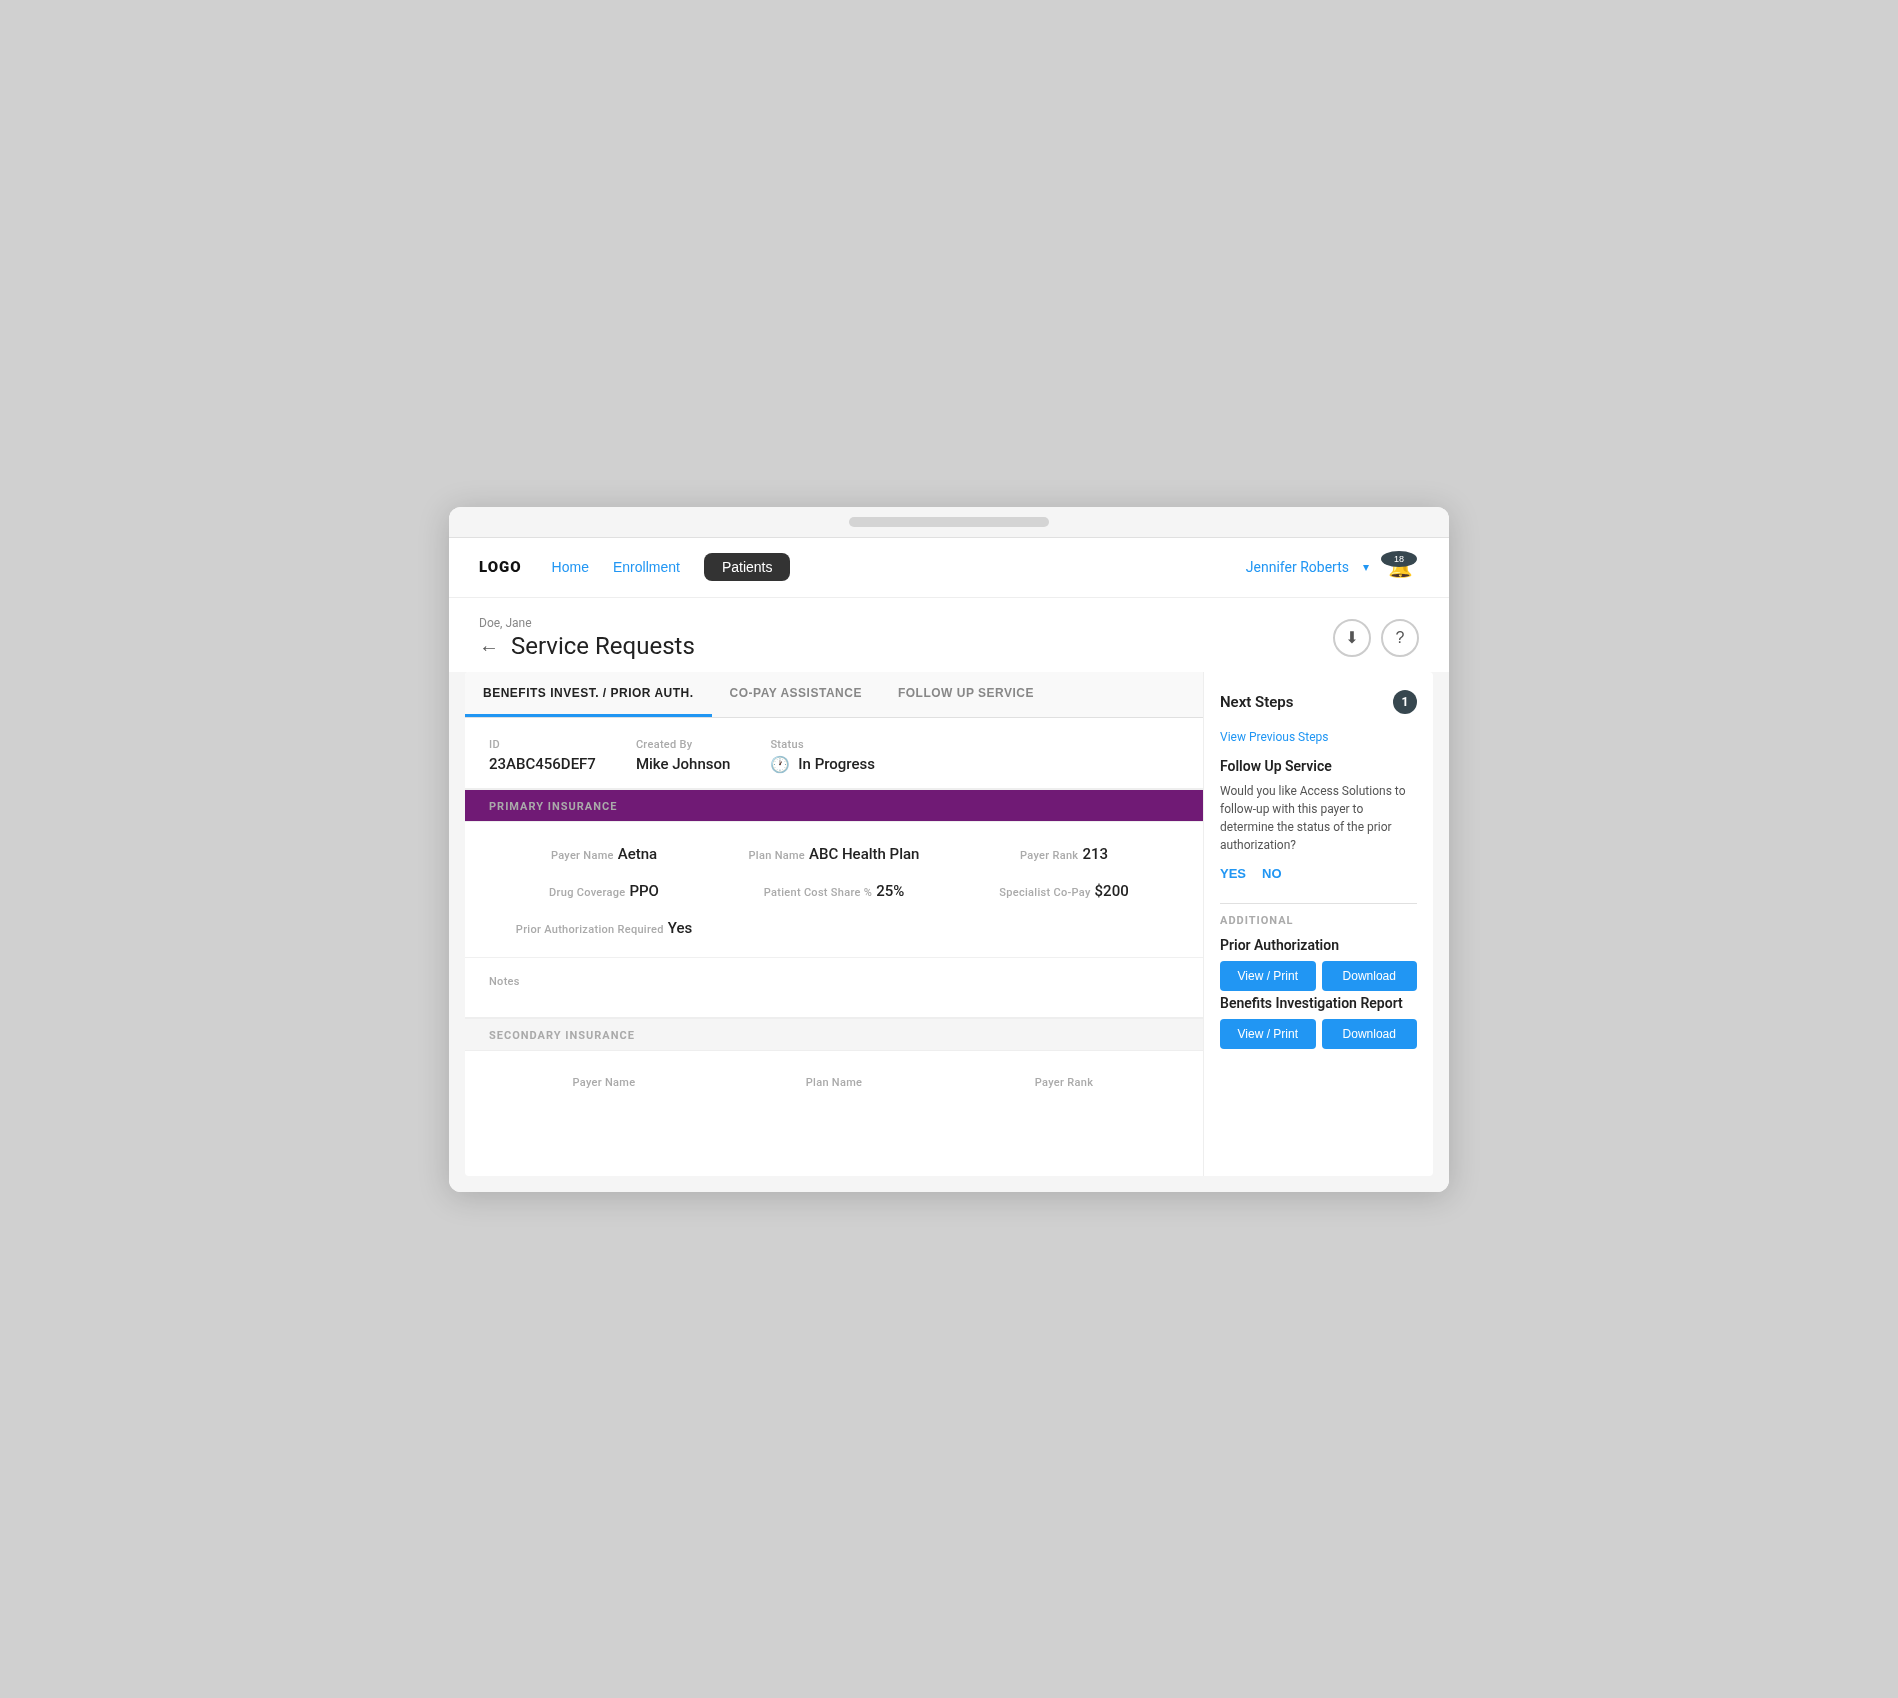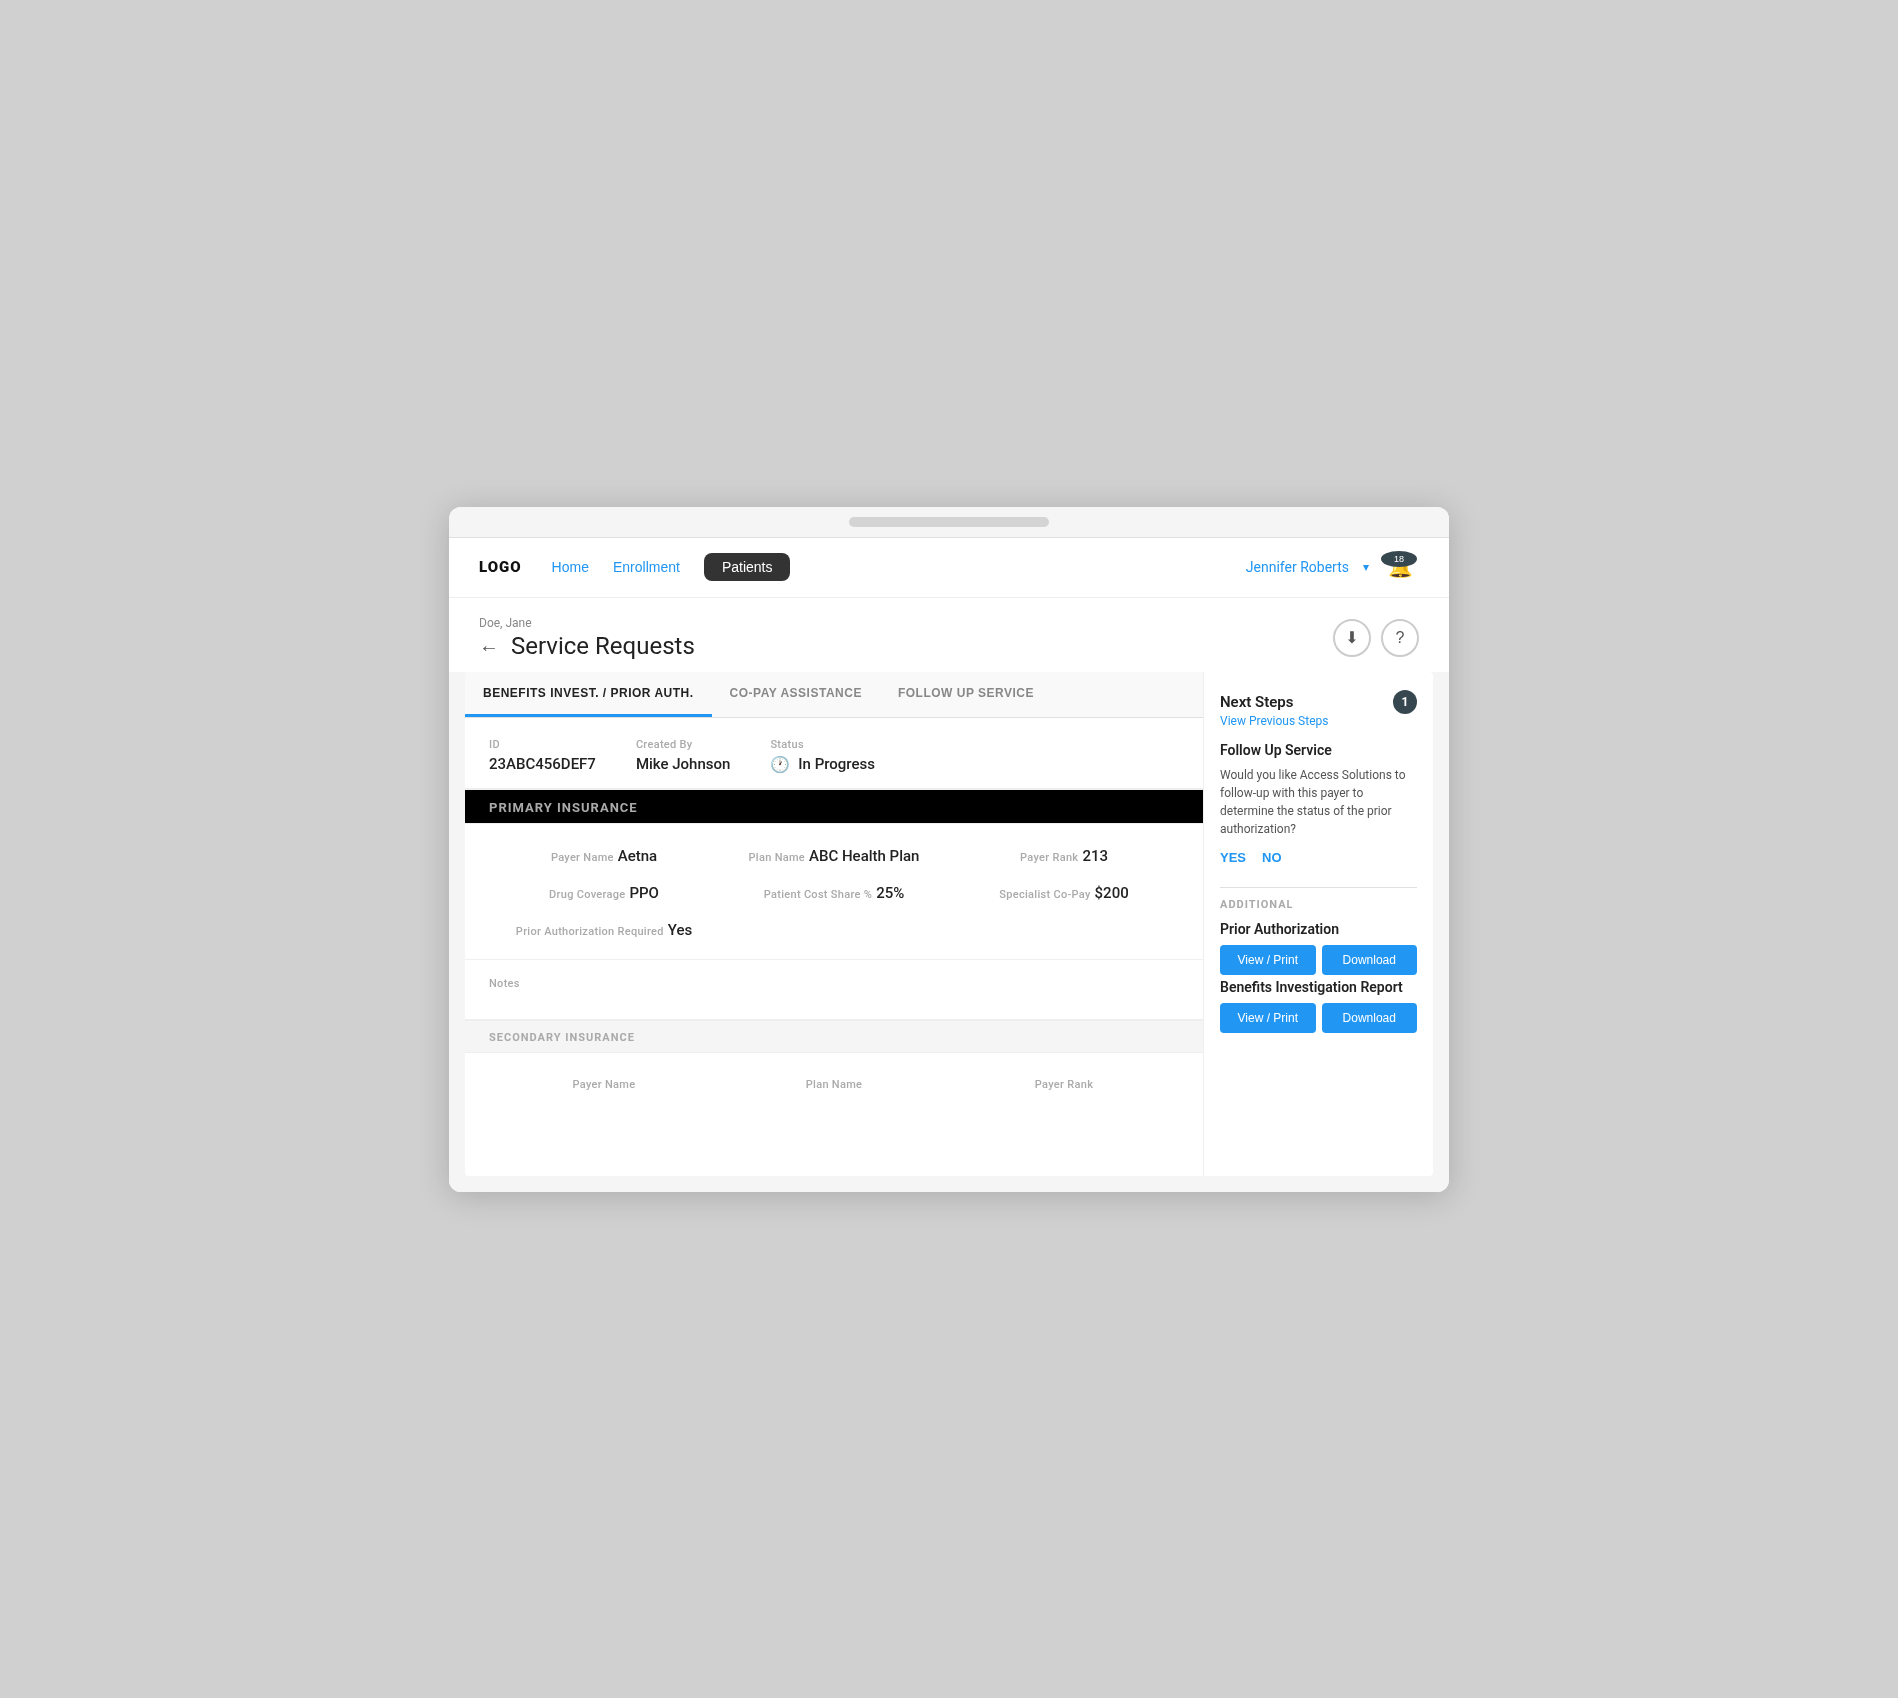--- a/index.html
+++ b/index.html
@@ -225,26 +225,26 @@
     .status-row {
       display: flex;
       align-items: center;
       gap: 8px;
     }
     .clock-icon {
       font-size: 16px;
       color: #aaa;
     }
     .section-title {
-      font-size: 13px;
+      font-size: 11px;
       font-weight: 700;
       color: #aaa;
       letter-spacing: 1px;
       padding: 10px 24px 8px 24px;
-      background: #000000;
+      background: #701a75;
       border-top: 1px solid #eee;
       border-bottom: 1px solid #eee;
     }
     .insurance-grid {
       display: grid;
       grid-template-columns: 1fr 1fr 1fr;
       gap: 0;
       padding: 16px 24px 8px 24px;
       border-bottom: 1px solid #f0f0f0;
     }
@@ -279,21 +279,21 @@
       border-radius: 0 4px 4px 0;
       padding: 18px 16px;
       display: flex;
       flex-direction: column;
       gap: 0;
     }
     .next-steps-header {
       display: flex;
       align-items: center;
       justify-content: space-between;
-      margin-bottom: 0;
+      margin-bottom: 16px;
     }
     .next-steps-title {
       font-size: 15px;
       font-weight: 600;
       color: #222;
     }
     .step-badge {
       background: #37474f;
       color: #fff;
       border-radius: 50%;

